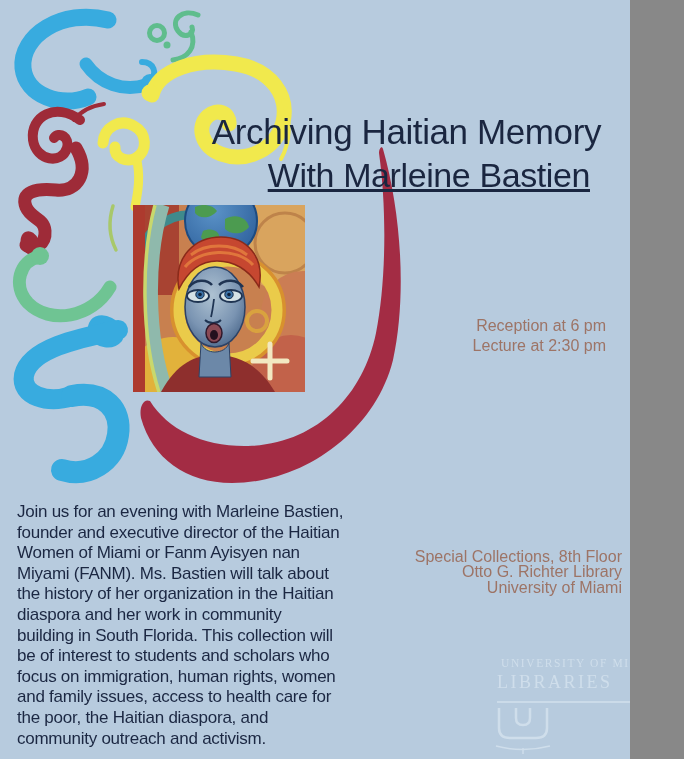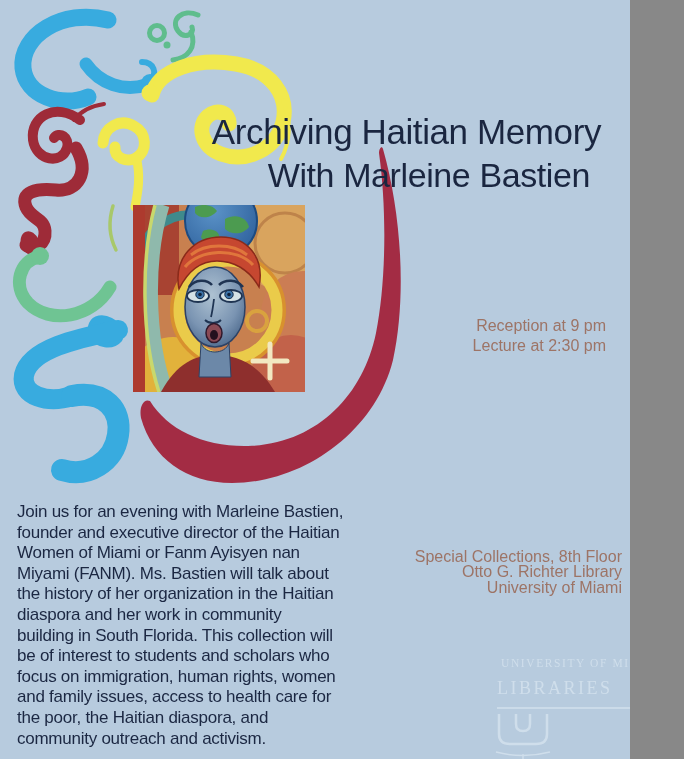--- a/index.html
+++ b/index.html
@@ -19,32 +19,32 @@
   html,body{margin:0;padding:0;background:#888;}
   .poster{
     position:relative;width:630px;height:759px;overflow:hidden;
     background:var(--background);
     font-family:"Liberation Sans", sans-serif;
   }
   .decor{position:absolute;left:0;top:0;z-index:0;}
   .artwork{position:absolute;left:133px;top:205px;width:172px;height:187px;z-index:1;overflow:hidden;}
   .title{position:absolute;z-index:2;color:var(--headline_text);letter-spacing:-0.4px;white-space:nowrap;}
   .title-l1{top:112px;right:29px;font-size:35px;font-weight:500;}
-  .title-l2{top:156px;right:40px;font-size:34px;font-weight:500;}
+  .title-l2{top:156px;right:40px;font-size:34px;font-weight:500;text-decoration:underline;}
   .datetime{position:absolute;top:316px;right:24px;z-index:2;text-align:right;
     color:var(--accent_text);font-size:16px;line-height:20px;font-weight:500;}
   .body-par{position:absolute;left:17px;top:502px;width:430px;z-index:2;
     color:var(--body_text);font-size:17px;line-height:20.6px;letter-spacing:-0.25px;
     white-space:pre-line;font-weight:500;}
   .location{position:absolute;top:549px;right:8px;z-index:2;text-align:right;
     color:var(--accent_text);font-size:16px;line-height:15.3px;font-weight:500;}
   .logo{position:absolute;left:497px;top:657px;width:180px;z-index:2;color:var(--logo_text);
     font-family:"Liberation Serif", serif;}
   .logo-univ{font-size:11.5px;letter-spacing:1.6px;padding-left:4px;white-space:nowrap;}
-  .logo-lib{font-size:18px;letter-spacing:2.5px;margin-top:9px;white-space:nowrap;}
+  .logo-lib{font-size:18px;letter-spacing:2.5px;margin-top:3px;white-space:nowrap;}
   .logo-rule{margin-top:8px;width:177px;height:2px;background:var(--logo_text);opacity:.85;}
   .logo-u{margin-top:3px;margin-left:-3px;}
 </style>
 </head>
 <body>
 
 <div class="poster">
 
   <svg class="decor" width="684" height="759" viewBox="0 0 684 759">
     <g fill="none" stroke-linecap="round">
@@ -163,21 +163,21 @@
         <path d="M137,139 L137,173"></path>
         <path d="M120,156 L154,156"></path>
       </g>
     </svg>
   </div>
 
   <div class="title title-l1">Archiving Haitian Memory</div>
   <div class="title title-l2">With Marleine Bastien</div>
 
   <div class="datetime">
-    <div>Reception at 9 pm</div>
+    <div>Reception at 6 pm</div>
     <div>Lecture at 2:30 pm</div>
   </div>
 
   <div class="body-par">Join us for an evening with Marleine Bastien,
 founder and executive director of the Haitian
 Women of Miami or Fanm Ayisyen nan
 Miyami (FANM). Ms. Bastien will talk about
 the history of her organization in the Haitian
 diaspora and her work in community
 building in South Florida. This collection will

